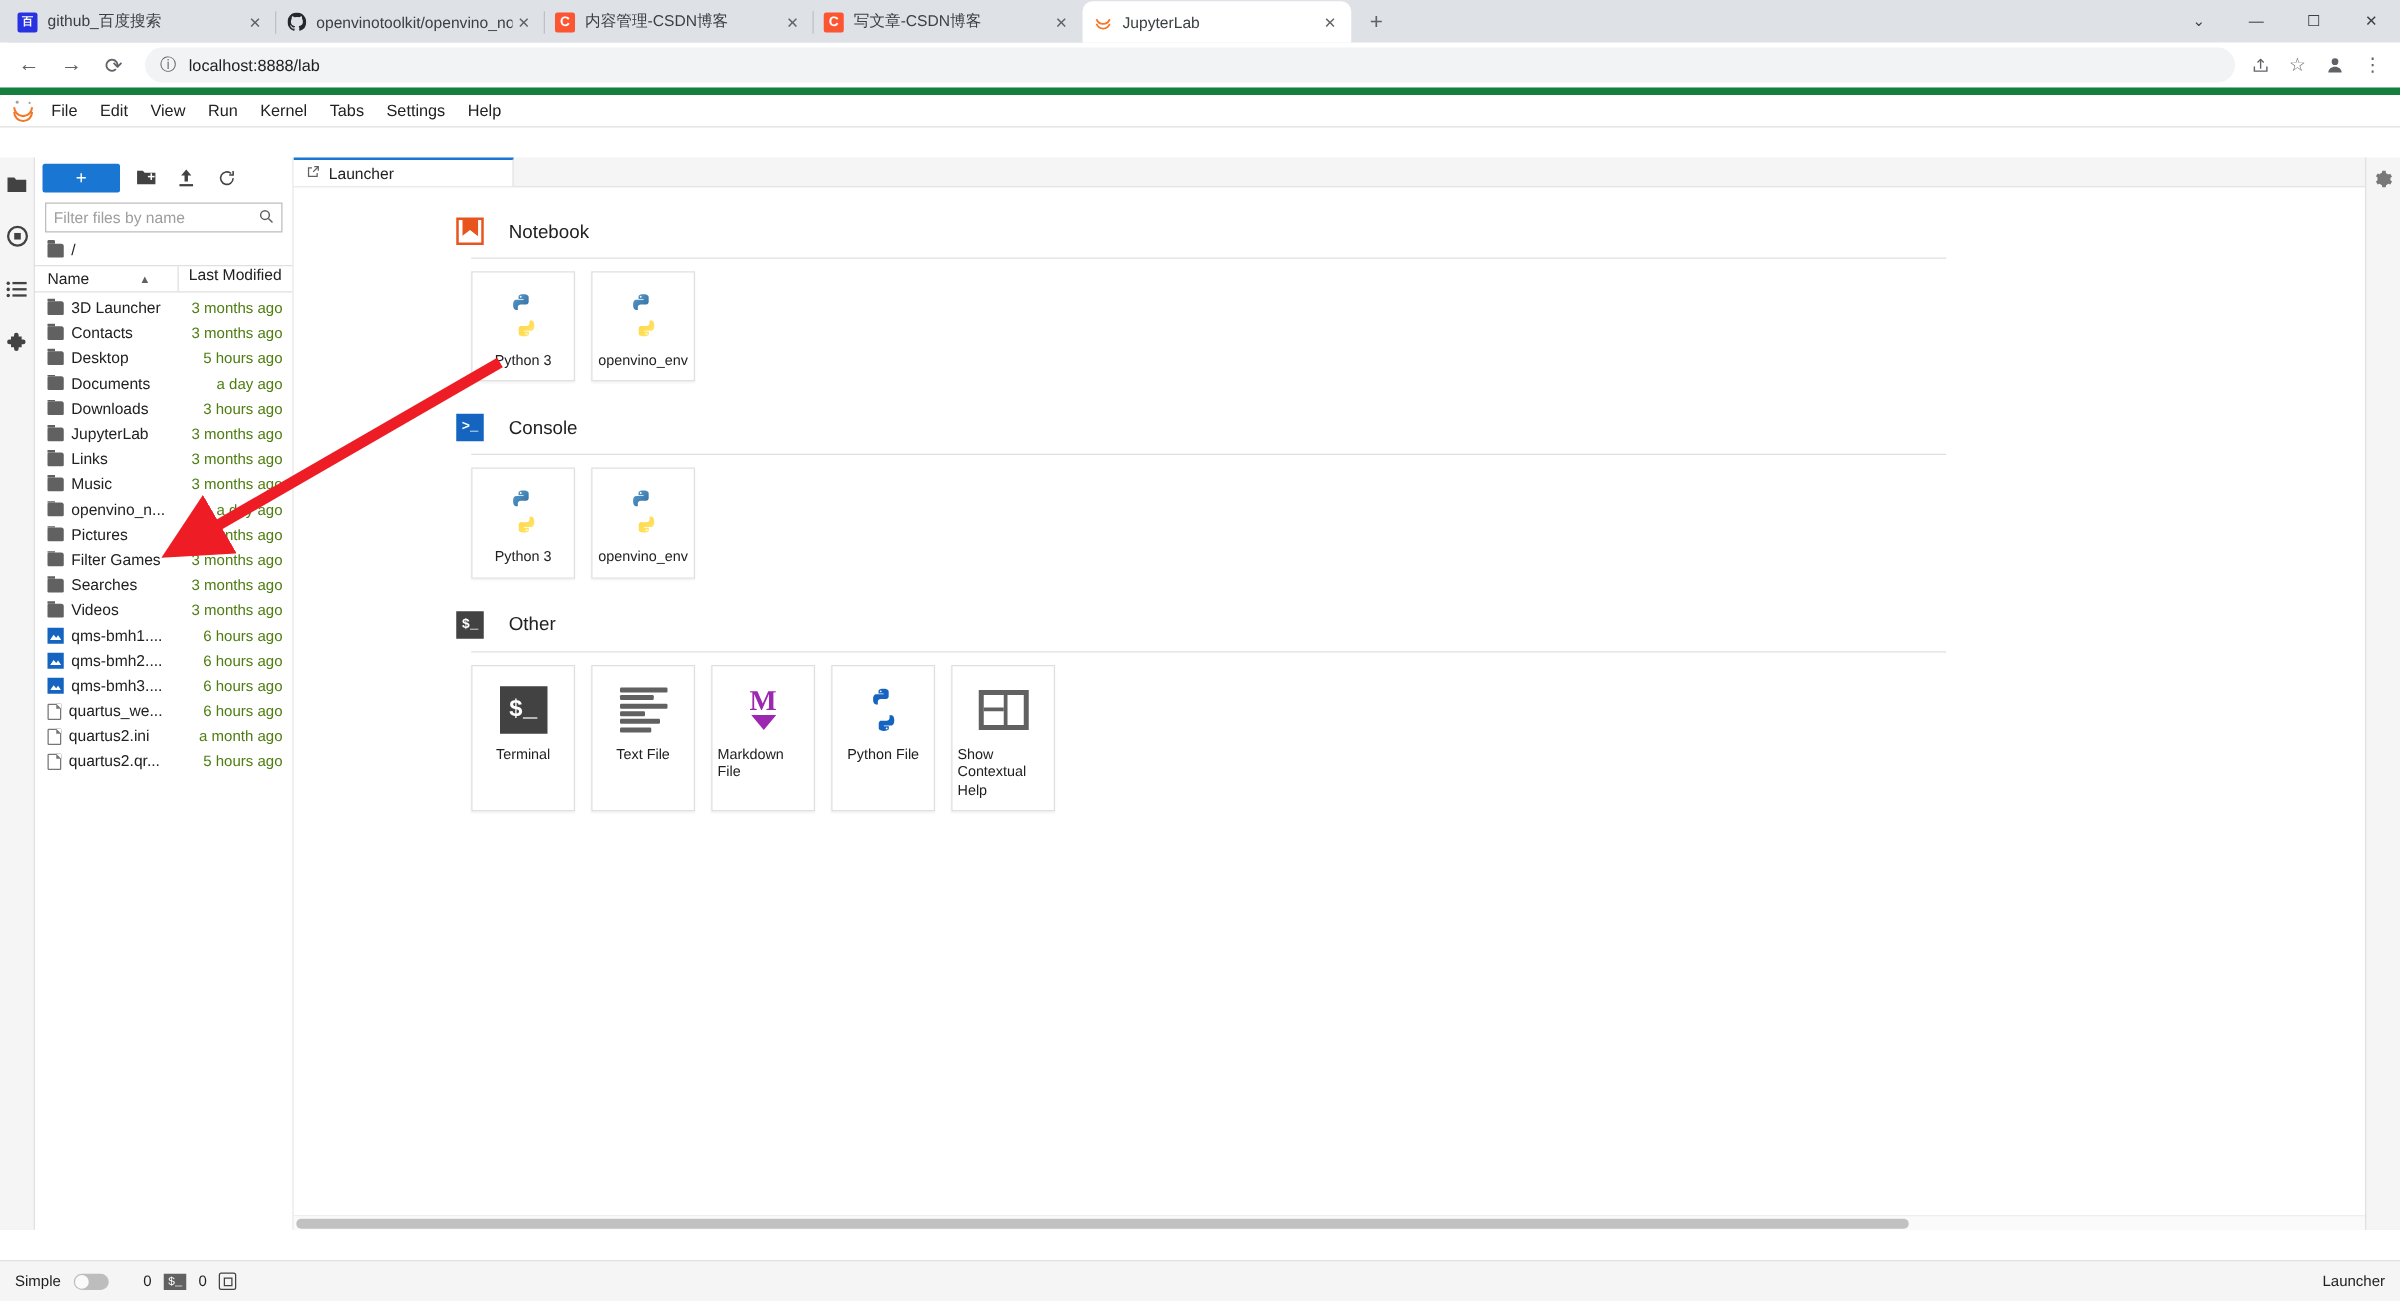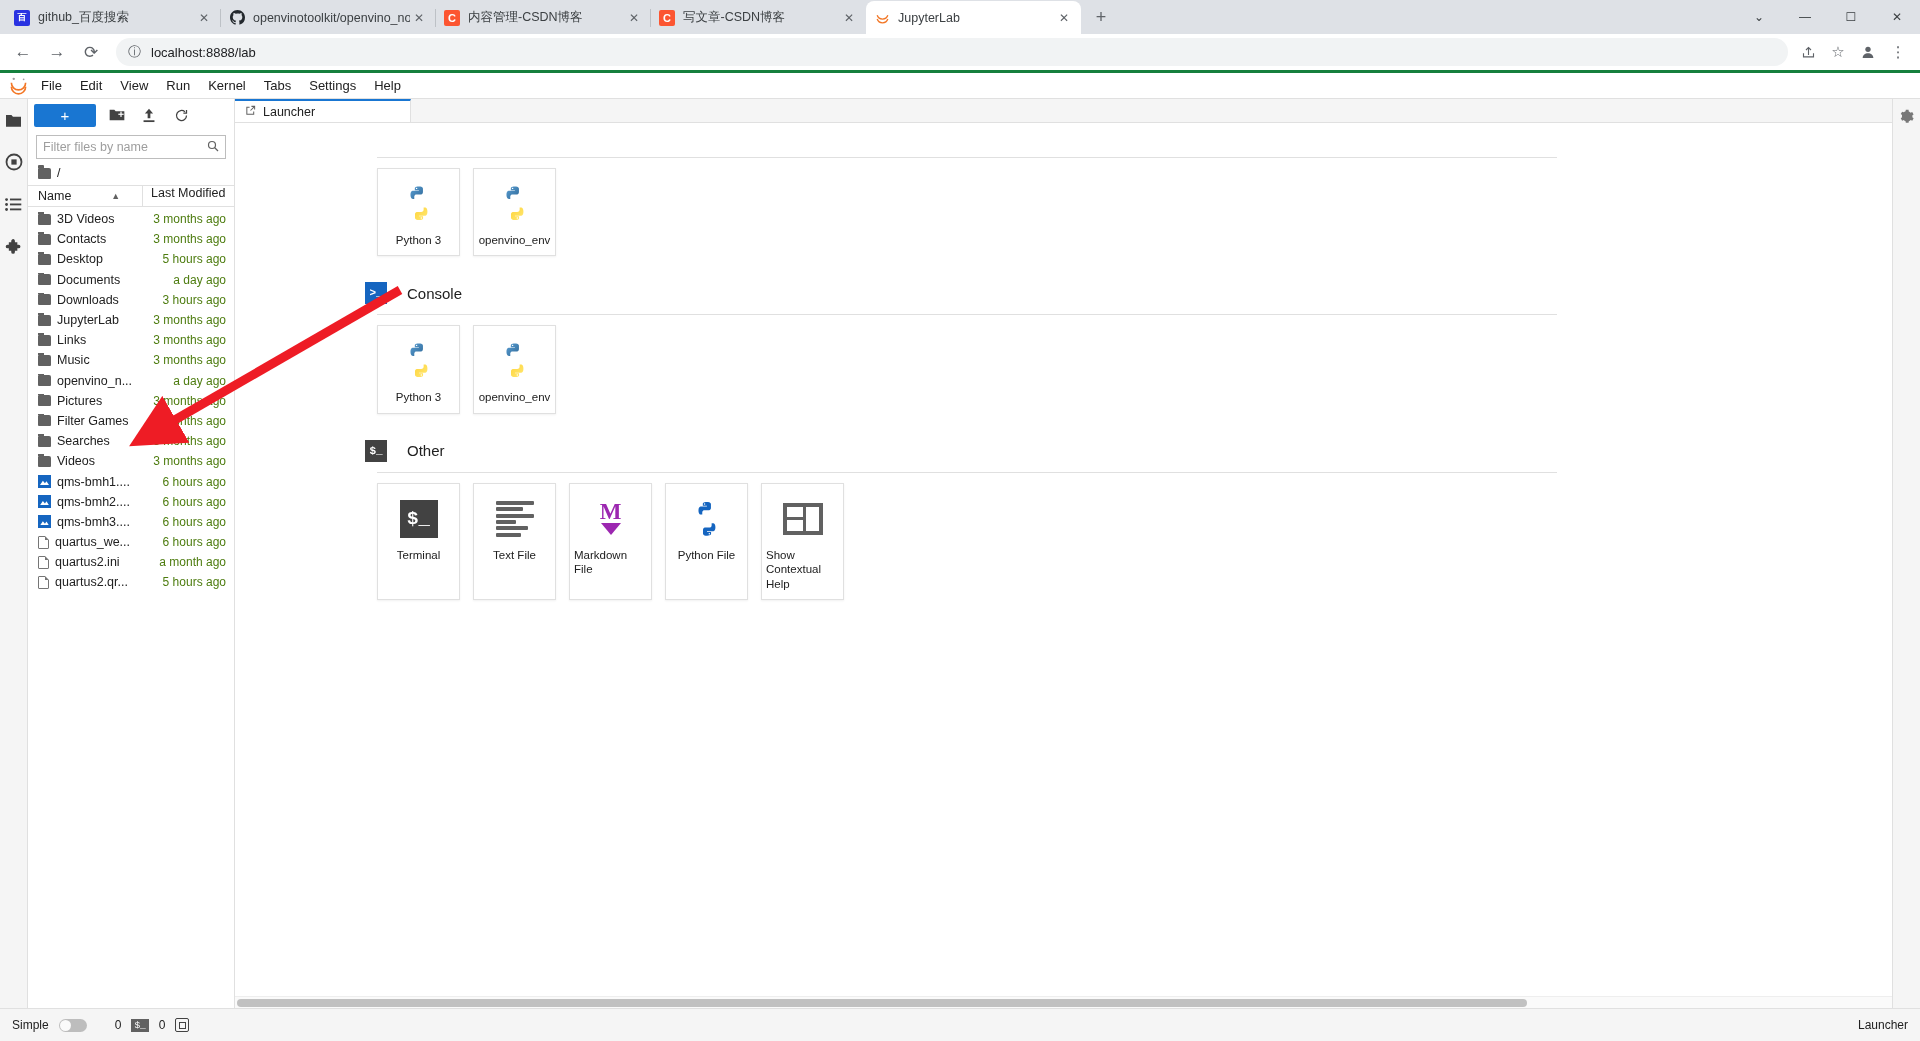--- a/index.html
+++ b/index.html
@@ -68,21 +68,21 @@
   .omnibox {
     flex: 1; height: 28px; background: #f1f3f4; border-radius: 14px;
     display: flex; align-items: center; padding: 0 12px; margin: 0 6px;
     font-size: 13px; color: #202124;
   }
   .omni-ico { margin-right: 10px; color: #5f6368; font-size: 13px; display: flex; }
   .tb-right { display: flex; align-items: center; gap: 2px; }
   .tb-ico { width: 28px; height: 28px; display: flex; align-items: center; justify-content: center; color: #5f6368; font-size: 15px; }
 
   
-  .jl { flex: 1; display: flex; flex-direction: column; background: #fff; border-top: 3px solid #15803d; }
+  .jl { flex: 1; display: flex; flex-direction: column; background: #fff; border-top: 6px solid #15803d; gap: 24px; }
   .jl-menubar {
     height: 26px; flex: 0 0 26px; display: flex; align-items: center;
     background: #fff; border-bottom: 1px solid #e0e0e0; padding-left: 4px;
   }
   .jl-logo { width: 28px; height: 24px; display:flex; align-items:center; justify-content:center; }
   .jl-menu-item { padding: 0 9px; font-size: 13px; color: #212121; line-height: 24px; }
 
   .jl-body { flex: 1; display: flex; min-height: 0; }
 
   .jl-leftbar {
@@ -373,21 +373,21 @@
             <span>Name</span>
             <span style="font-size:9px;color:#616161">▲</span>
           </div>
           <div class="c-mod">Last Modified</div>
         </div>
 
         <div class="fb-list" id="file-list">
             <div class="fb-row">
               <span class="nm">
                 <span class="ico-folder"></span>
-                <span>3D Videos</span>
+                <span>3D Launcher</span>
               </span>
               <span class="md">3 months ago</span>
             </div>
             <div class="fb-row">
               <span class="nm">
                 <span class="ico-folder"></span>
                 <span>Contacts</span>
               </span>
               <span class="md">3 months ago</span>
             </div>
@@ -523,20 +523,28 @@
                   <path d="M19 14v6H4V5h6"></path>
                 </svg>
             </span>
             <span>Launcher</span>
           </div>
         </div>
 
         <div class="launcher-scroll">
           <div class="launcher-inner" id="launcher-sections">
               <div class="sec" style="margin-bottom: 26px;">
+                <div class="sec-head">
+                  <span class="sec-ico">
+                    <div class="nb-ico">
+                      <i></i>
+                    </div>
+                  </span>
+                  <span class="sec-title">Notebook</span>
+                </div>
                 <div class="sec-rule"></div>
                 <div class="cards">
                   <div class="card">
                     <div class="card-ico">
                       <svg class="pylogo" viewBox="0 0 110 110" aria-hidden="true">
                         <defs>
                           <linearGradient id="pyb" x1="0" y1="0" x2="1" y2="1">
                             <stop offset="0" stop-color="#5A9FD4"></stop>
                             <stop offset="1" stop-color="#306998"></stop>
                           </linearGradient>

